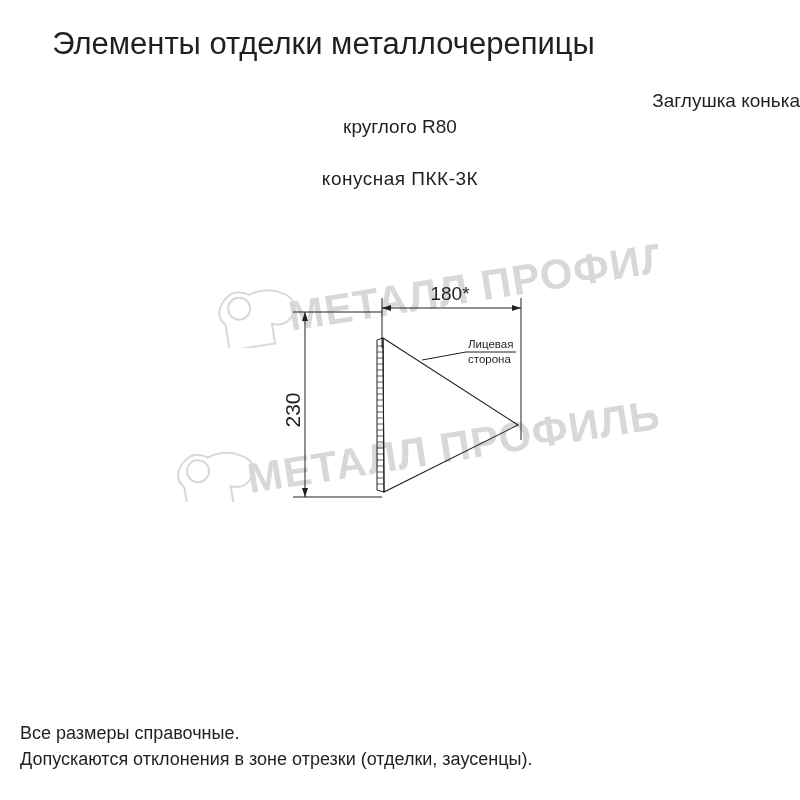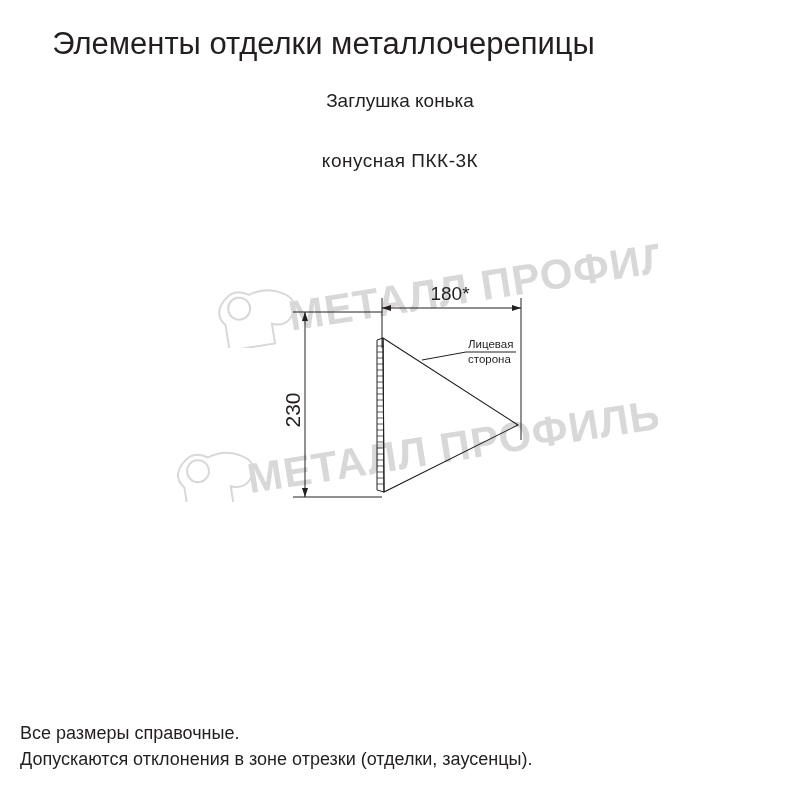--- a/index.html
+++ b/index.html
@@ -31,23 +31,23 @@
     color: #231f20;
   }
   .subtitle {
     position: absolute;
     left: 0;
     width: 800px;
     text-align: center;
     font-size: 19px;
     color: #231f20;
   }
-  .sub1 { top: 90px; }
+  .sub1 { top: 90px; text-align: right; }
   .sub2 { top: 116px; }
-  .sub3 { top: 150px; letter-spacing: 0.5px; }
+  .sub3 { top: 168px; letter-spacing: 0.5px; }
 
   .drawing {
     position: absolute;
     top: 220px;
     left: 150px;
     width: 500px;
     height: 330px;
   }
 
   .footer {
@@ -66,20 +66,21 @@
   }
   .wm svg { display: block; }
 </style>
 </head>
 <body>
 
 <div class="page">
 
   <div class="title">Элементы отделки металлочерепицы</div>
   <div class="subtitle sub1">Заглушка конька</div>
+  <div class="subtitle sub2">круглого R80</div>
   <div class="subtitle sub3">конусная   ПКК-3К</div>
 
   <div class="wm" style="top:228px; left:158px; width:500px; height:120px;">
     <svg width="500" height="120" viewBox="0 0 500 120">
       <g transform="rotate(-9 250 60)" fill="none" stroke="#d8d8d8" stroke-width="2">
 
         <path d="M92 42 q-14 -10 -26 2 q-12 12 -2 24 l0 26 l46 0 l0 -20 q14 6 22 -6 q8 -14 -6 -22 q-16 -10 -34 -4 z"></path>
         <circle cx="80" cy="54" r="11"></circle>
       </g>
       <g transform="rotate(-9 250 60)">

